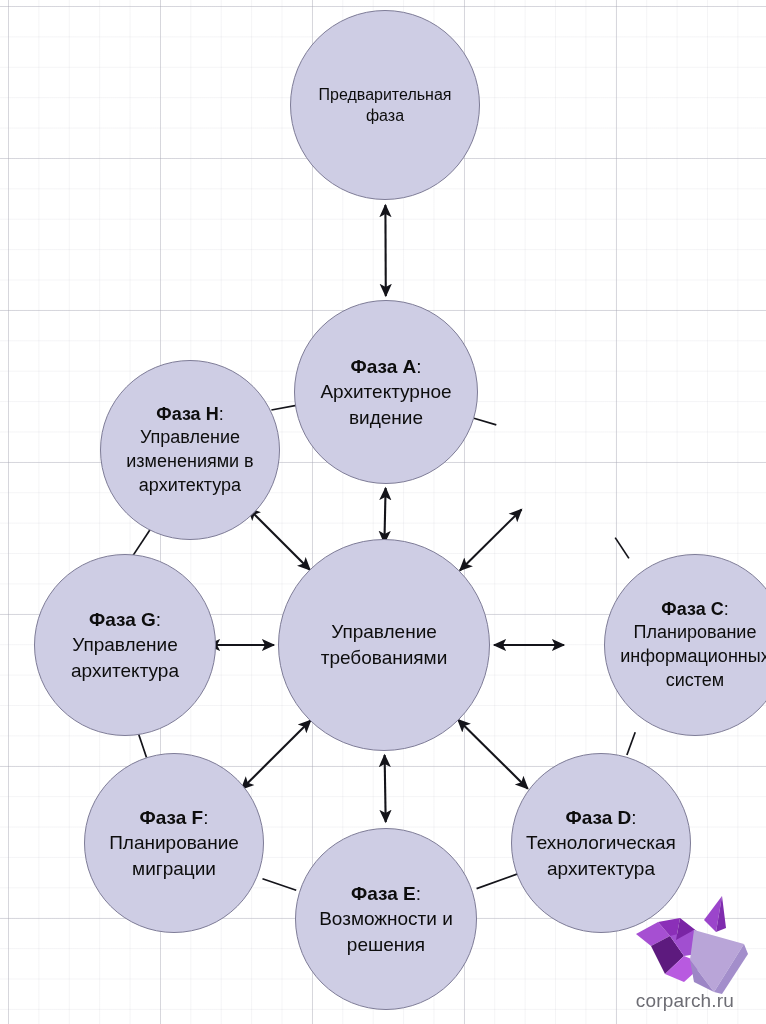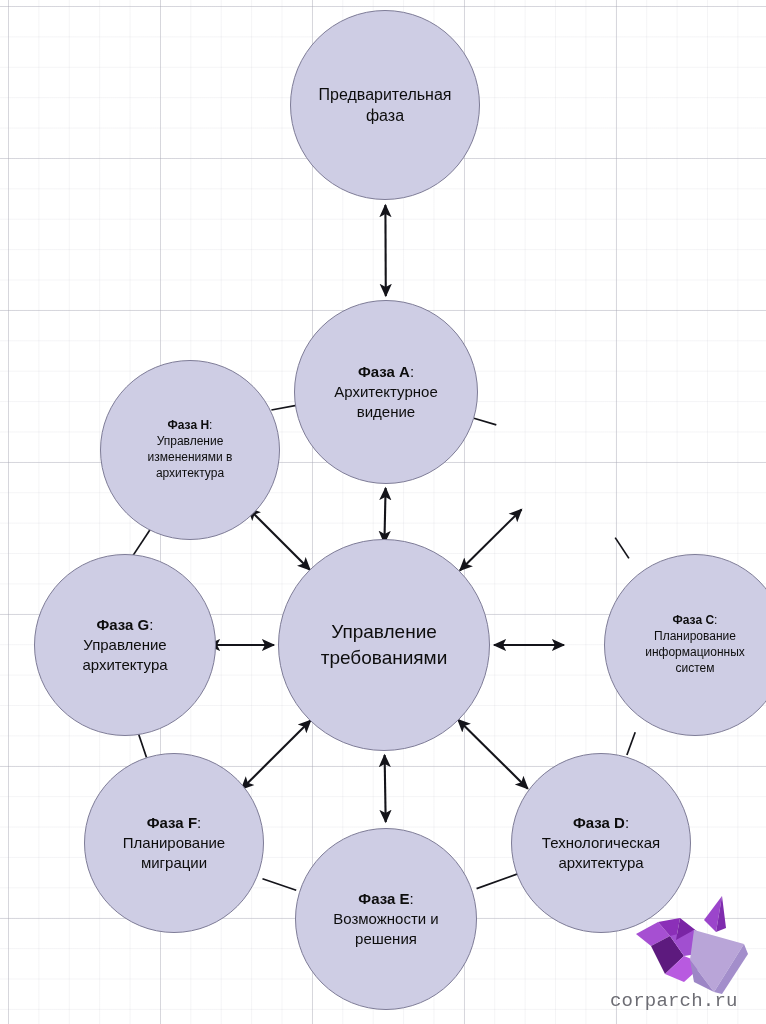--- a/index.html
+++ b/index.html
@@ -42,35 +42,35 @@
     display: flex;
     align-items: center;
     justify-content: center;
     text-align: center;
     color: #0d0d0d;
     line-height: 1.32;
     z-index: 3;
   }
   .node-text {
     padding: 0 10px;
-    font-size: 15px;
+    font-size: 19px;
   }
   .node-text .lbl {
     font-weight: bold;
   }
   .node-center .node-text {
     font-size: 19px;
     line-height: 1.38;
   }
   .node-prelim .node-text {
     font-size: 16px;
   }
   .node-c .node-text,
   .node-h .node-text {
-    font-size: 12px;
+    font-size: 18px;
   }
   #watermark {
     position: absolute;
     right: 6px;
     bottom: 4px;
     width: 150px;
     height: 132px;
     z-index: 5;
   }
   #wm-logo {
@@ -78,25 +78,25 @@
     left: 8px;
     top: 0;
     width: 140px;
     height: 110px;
   }
   #wm-text {
     position: absolute;
     left: 0;
     bottom: 8px;
     width: 150px;
-    text-align: left;
+    text-align: center;
     font-size: 19px;
     color: #6d6d74;
     letter-spacing: 0.2px;
-    font-family: Liberation Mono, monospace;
+    font-family: Liberation Sans, sans-serif;
   }
 </style>
 </head>
 <body>
 
 <div id="page">
 
   <svg id="diagram-svg" viewBox="0 0 766 1024" xmlns="http://www.w3.org/2000/svg">
     <defs>
       <marker id="arrowEnd" viewBox="0 0 12 12" refX="10" refY="6" markerWidth="7" markerHeight="7" orient="auto-start-reverse">

